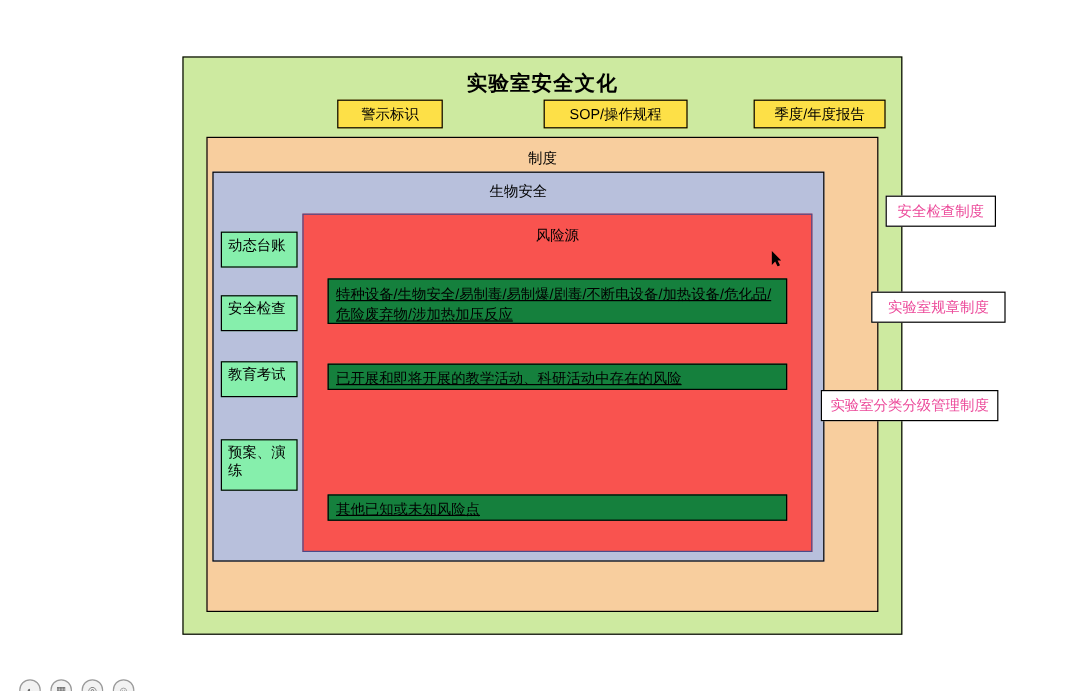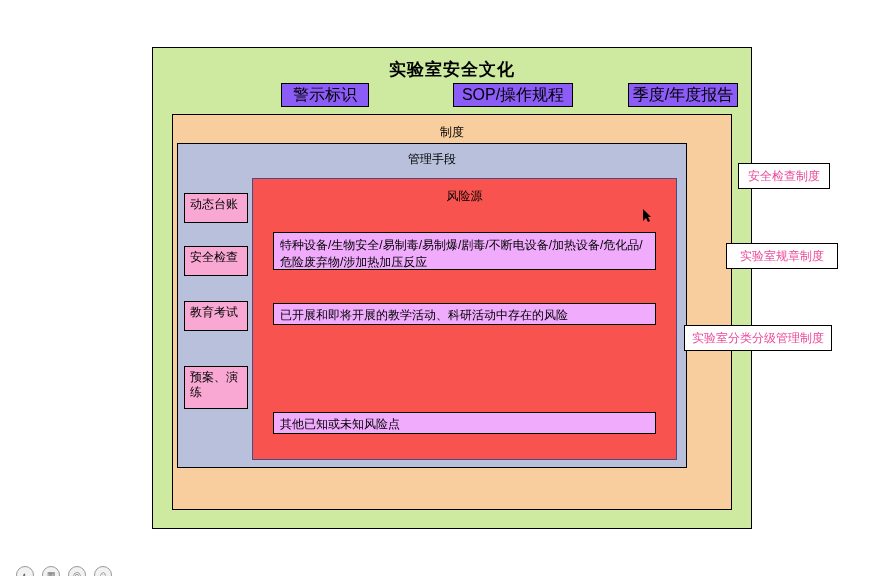--- a/index.html
+++ b/index.html
@@ -43,24 +43,24 @@
     text-align: center;
     font-size: 17px;
     font-weight: bold;
     color: #000000;
     letter-spacing: 1px;
   }
 
   
   .top-box {
     position: absolute;
-    background: #8b5cf6;
-    border: 1px solid #000000;
-    box-sizing: border-box;
-    font-size: 16px;
+    background: #fde047;
+    border: 1px solid #000000;
+    box-sizing: border-box;
+    font-size: 12px;
     color: #000000;
     text-align: center;
     line-height: 22px;
     height: 24px;
   }
   .top-box.warn  { left: 128px; top: 35px; width: 88px; }
   .top-box.sop   { left: 300px; top: 35px; width: 120px; }
   .top-box.rep   { left: 475px; top: 35px; width: 110px; }
 
   
@@ -122,21 +122,21 @@
     top: 9px;
     width: 100%;
     text-align: center;
     font-size: 12px;
     color: #000000;
   }
 
   
   .left-box {
     position: absolute;
-    background: #f9a8d4;
+    background: #86efac;
     border: 1px solid #000000;
     box-sizing: border-box;
     font-size: 12px;
     color: #000000;
     left: 172px;
     width: 64px;
     padding: 3px 5px;
     line-height: 15px;
   }
   .left-box.b1 { top: 193px; height: 30px; }
@@ -157,29 +157,30 @@
     height: 26px;
   }
   .right-box.r1 { left: 726px; top: 163px; width: 92px; }
   .right-box.r2 { left: 714px; top: 243px; width: 112px; }
   .right-box.r3 { left: 672px; top: 325px; width: 148px; }
   .right-box.r4 { left: 726px; top: 406px; width: 100px; }
 
   
   .risk-row {
     position: absolute;
-    background: #f0abfc;
+    background: #15803d;
     border: 1px solid #000000;
     box-sizing: border-box;
     font-size: 12px;
     color: #000000;
     left: 261px;
     width: 383px;
     padding: 4px 6px;
     line-height: 17px;
+    text-decoration: underline;
   }
   .risk-row.k1 { top: 232px; height: 38px; }
   .risk-row.k2 { top: 303px; height: 22px; padding-top: 3px; }
   .risk-row.k3 { top: 372px; height: 22px; padding-top: 3px; margin-top: 40px; }
 
   
   .cursor {
     position: absolute;
     left: 631px;
     top: 209px;
@@ -221,21 +222,21 @@
     <div class="top-box warn">警示标识</div>
     <div class="top-box sop">SOP/操作规程</div>
     <div class="top-box rep">季度/年度报告</div>
   </div>
 
   <div class="layer-orange">
     <div class="label-zhidu">制度</div>
   </div>
 
   <div class="layer-blue">
-    <div class="label-guanli">管理手段</div>
+    <div class="label-guanli">生物安全</div>
   </div>
 
   <div class="layer-red">
     <div class="label-fengxian">风险源</div>
   </div>
 
   <div class="left-box b1">动态台账</div>
   <div class="left-box b2">安全检查</div>
   <div class="left-box b3">教育考试</div>
   <div class="left-box b4">预案、演练</div>

